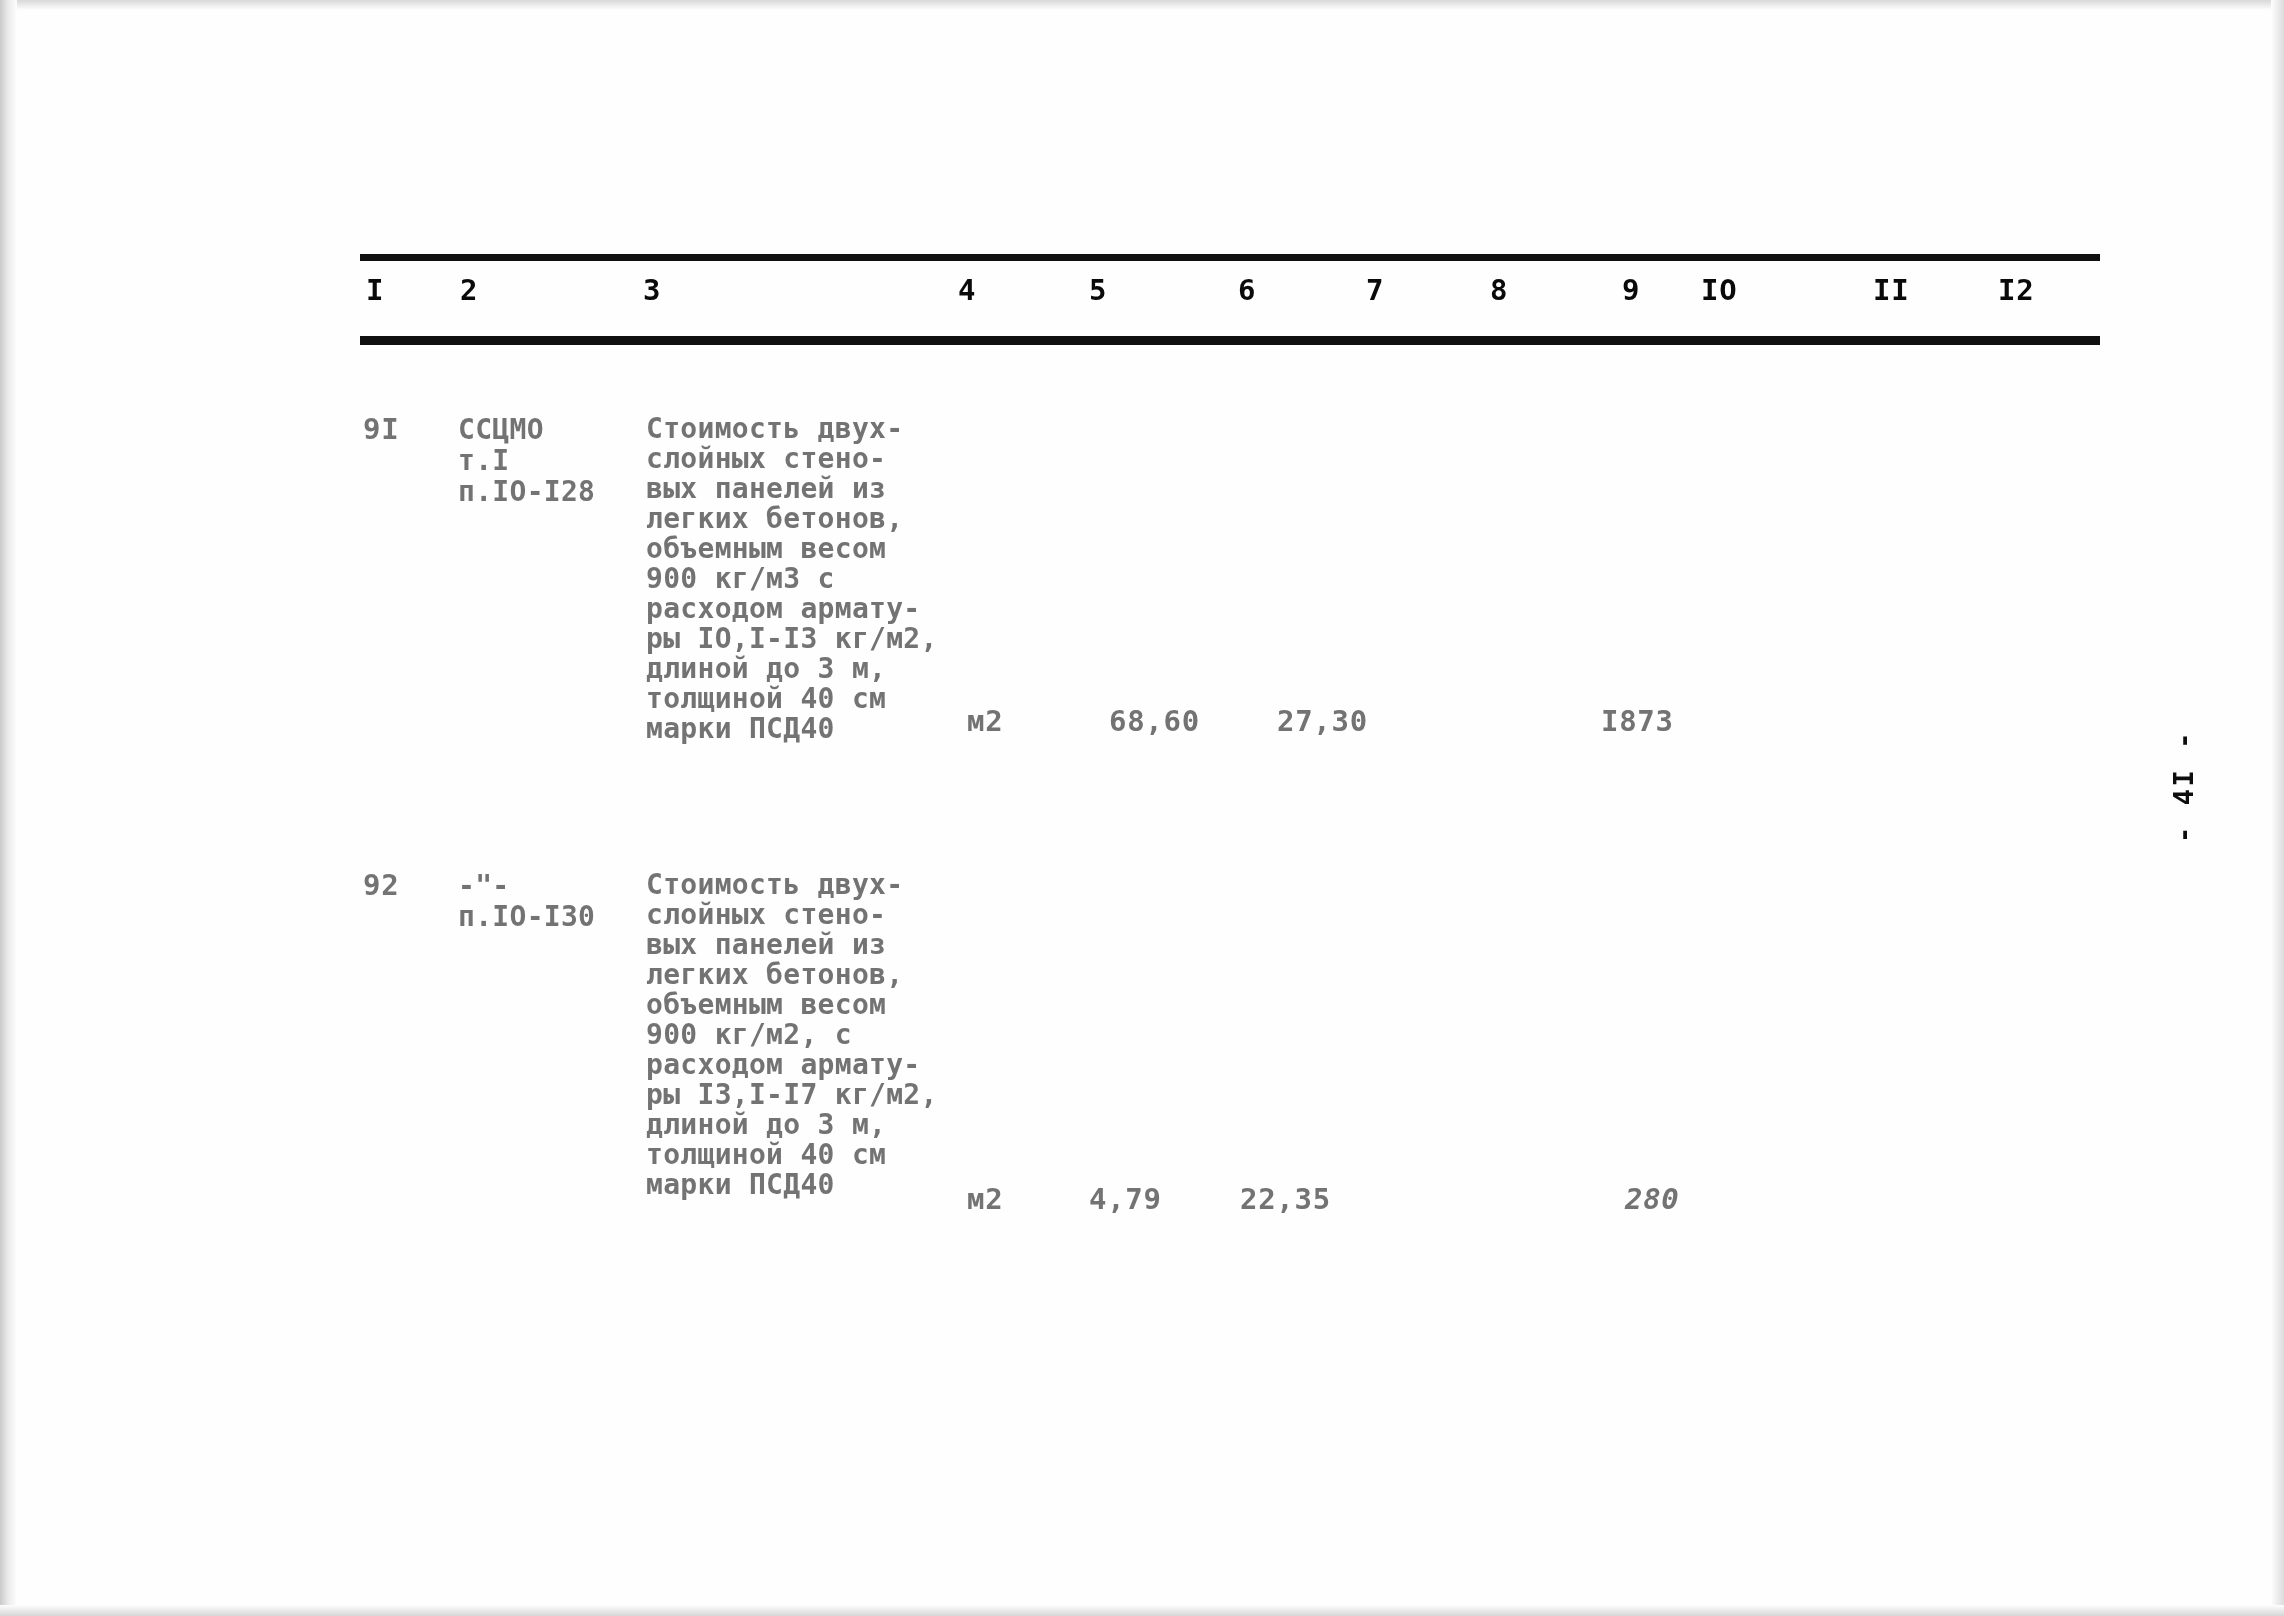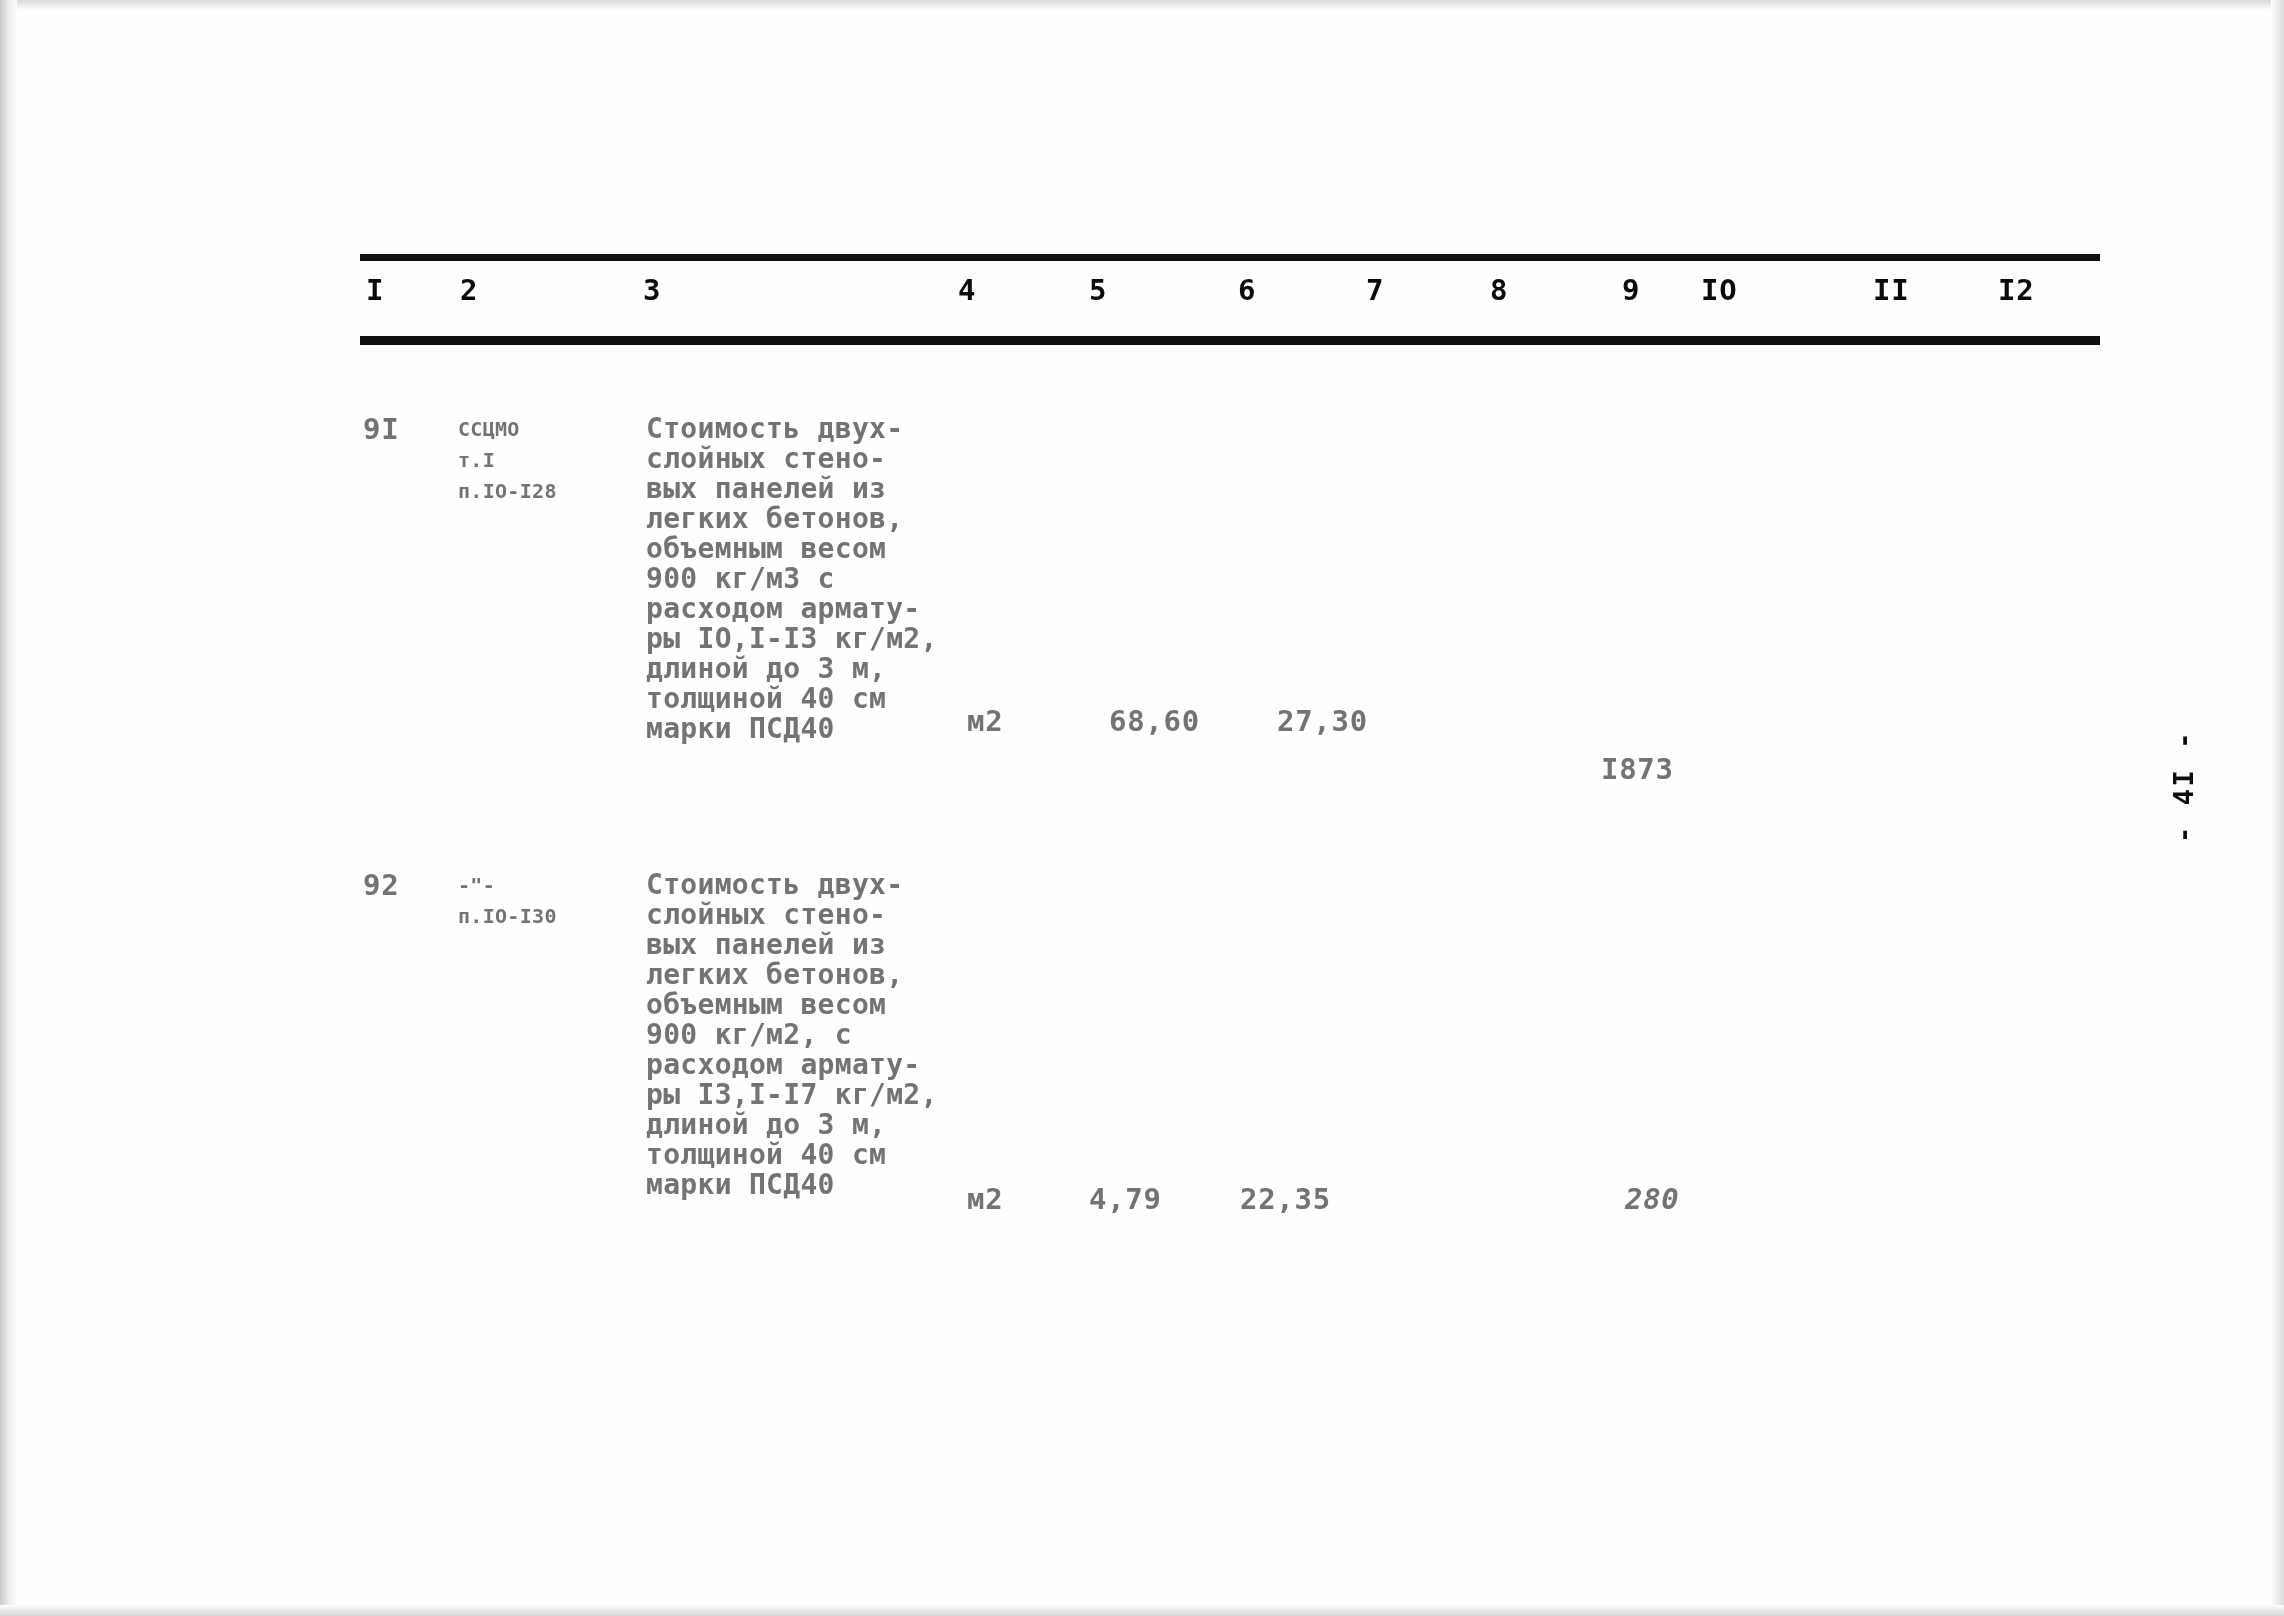--- a/index.html
+++ b/index.html
@@ -81,21 +81,21 @@
   .cell-num {
     font-size: 29px;
     line-height: 31px;
     letter-spacing: 0.7px;
   }
   .cell-desc {
     font-size: 28px;
     line-height: 30px;
   }
   .cell-ref {
-    font-size: 20px;
+    font-size: 28px;
     line-height: 31px;
   }
 
   
   .page-marker {
     position: absolute;
     left: 2112px;
     top: 771px;
     width: 143px;
     font-size: 27px;
@@ -145,21 +145,21 @@
 объемным весом
 900 кг/м3 с
 расходом армату-
 ры IO,I-I3 кг/м2,
 длиной до 3 м,
 толщиной 40 см
 марки ПСД40</div>
   <div class="cell cell-num" style="left:967px; top:706px;">м2</div>
   <div class="cell cell-num" style="left:1089px; top:706px;margin-left:20px;">68,60</div>
   <div class="cell cell-num" style="left:1240px; top:706px;margin-left:37px;">27,30</div>
-  <div class="cell cell-num" style="left:1601px; top:706px;margin-top:48px;">I873</div>
+  <div class="cell cell-num" style="left:1601px; top:706px;">I873</div>
 
   <div class="cell cell-num" style="left:363px;  top:870px;">92</div>
   <div class="cell cell-ref" style="left:458px;  top:870px;">-"-
 п.IO-I30</div>
   <div class="cell cell-desc" style="left:646px;  top:870px;">Стоимость двух-
 слойных стено-
 вых панелей из
 легких бетонов,
 объемным весом
 900 кг/м2, с

